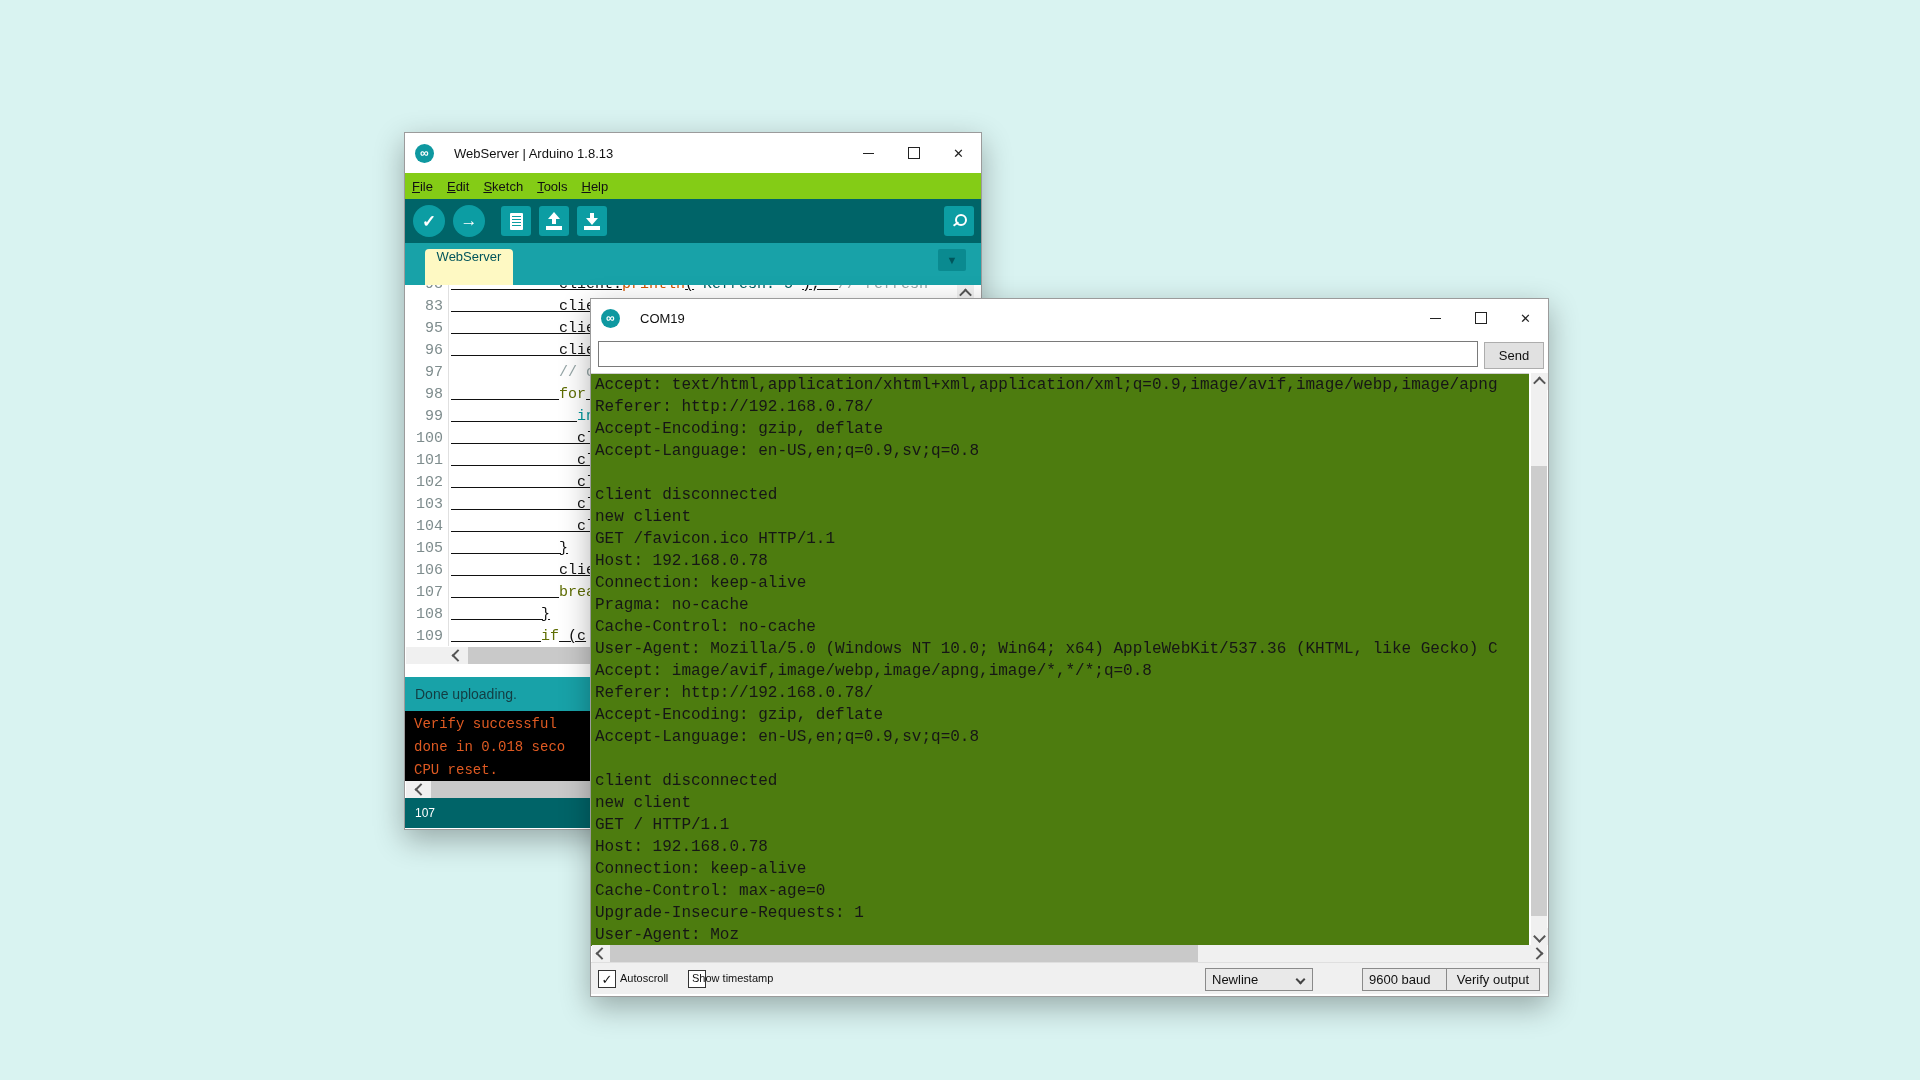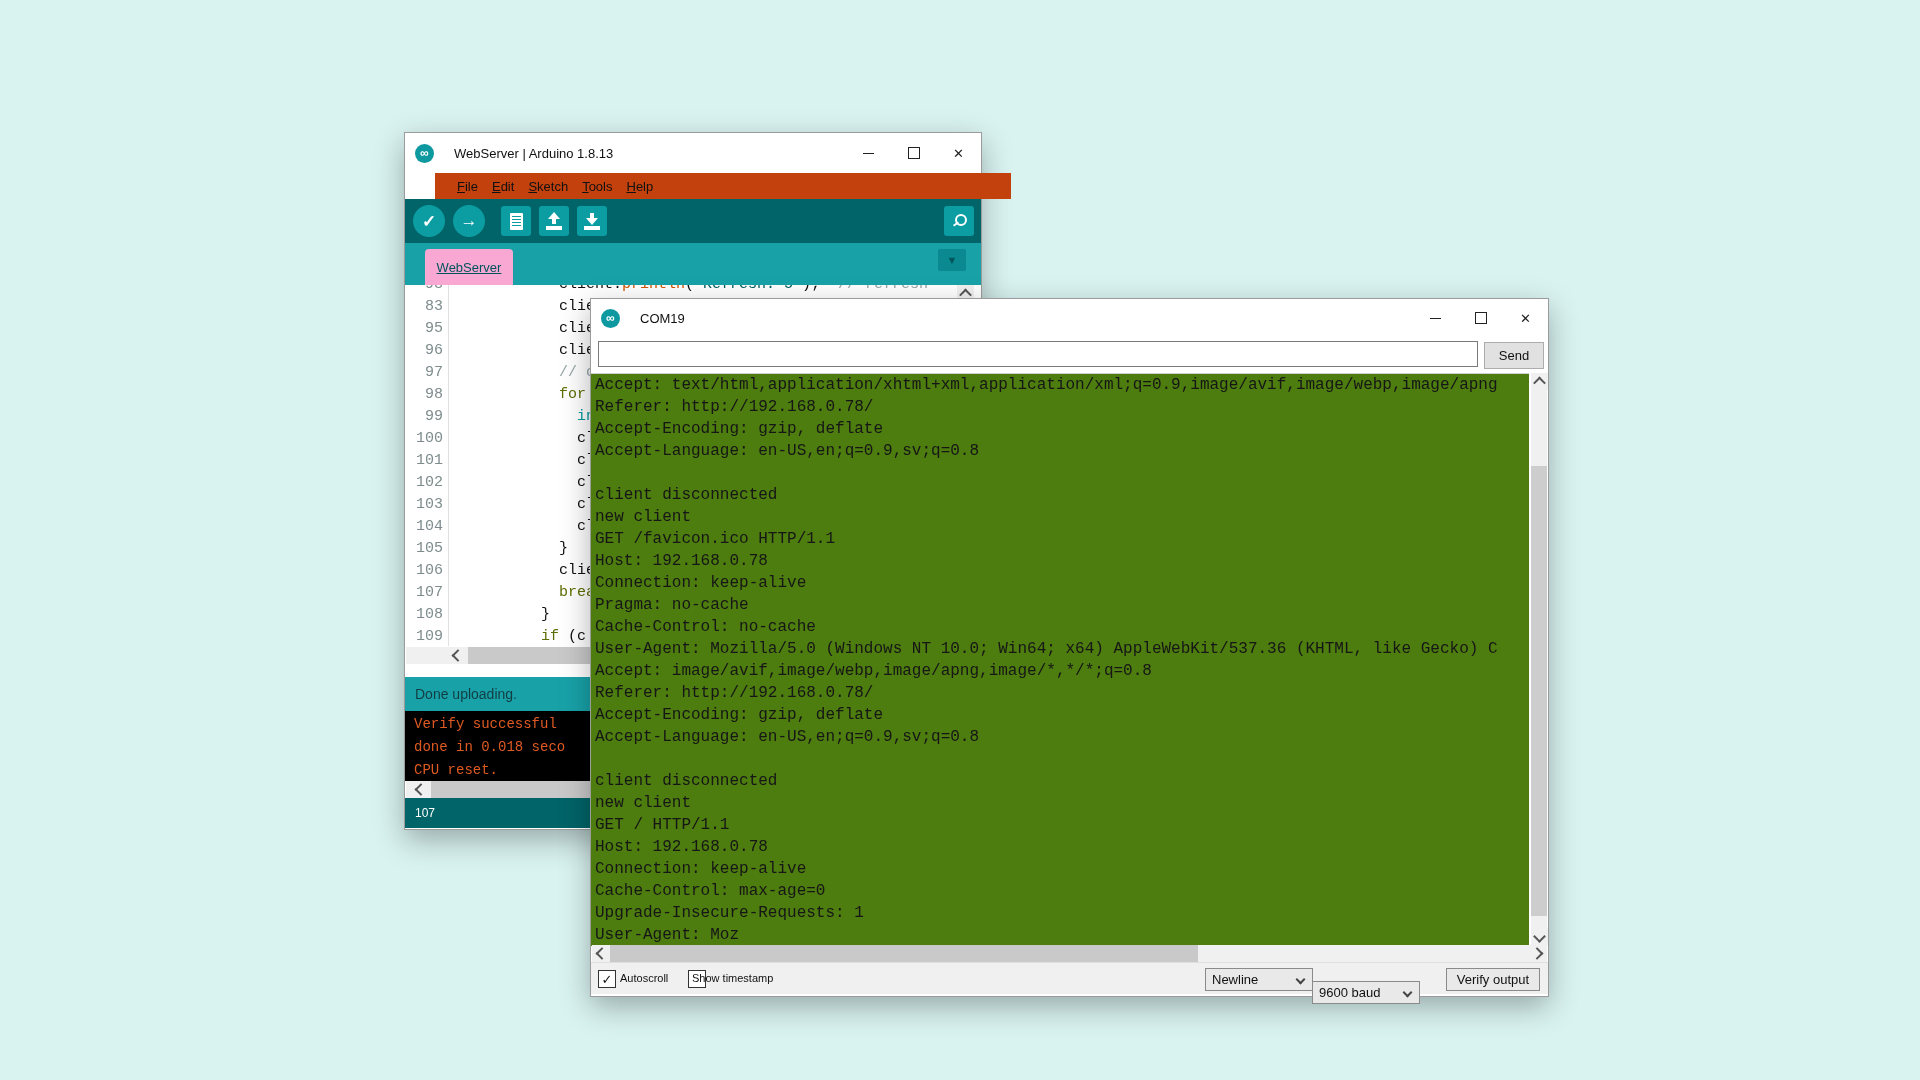--- a/index.html
+++ b/index.html
@@ -9,47 +9,47 @@
   .titlebar{position:absolute;left:0;top:0;right:0;background:#fff;display:flex;align-items:center;}
   .title-text{font-size:13px;color:#111;margin-left:20px;}
   .ard-icon{width:19px;height:19px;border-radius:50%;background:#0e98a0;color:#fff;display:flex;align-items:center;justify-content:center;font-size:12px;font-weight:bold;margin-left:10px;}
   .winbtns{position:absolute;right:0;top:0;height:100%;display:flex;}
   .wbtn{width:45px;height:100%;display:flex;align-items:center;justify-content:center;font-size:13px;color:#222;}
   .wbtn .sq{width:10px;height:10px;border:1px solid #222;}
   .wbtn .mn{width:11px;height:1px;background:#222;}
   
   #ide{left:404px;top:132px;width:576px;height:696px;}
   #ide .titlebar{height:40px;}
-  #ide-menubar{position:absolute;left:0;top:40px;width:100%;height:26px;background:#c2410c;display:flex;align-items:center;padding-left:15px;box-sizing:border-box;margin-left:30px;}
+  #ide-menubar{position:absolute;left:0;top:40px;width:100%;height:26px;background:#84cc16;display:flex;align-items:center;padding-left:0;box-sizing:border-box;}
   .menu-item{font-size:13px;color:#111;padding:3px 7px;}
   #ide-toolbar{position:absolute;left:0;top:66px;width:100%;height:44px;background:#006468;display:flex;align-items:center;}
   .tbtn{width:32px;height:32px;border-radius:50%;background:#0c9da3;color:#fff;display:flex;align-items:center;justify-content:center;font-size:17px;font-weight:bold;margin-left:8px;}
   .tbtn.square{border-radius:3px;width:30px;height:30px;}
   .doc-glyph{width:13px;height:17px;background:#fff;border-radius:1px;background-image:repeating-linear-gradient(#0c9da3 0 1px,transparent 1px 3px);background-size:9px 12px;background-position:2px 3px;background-repeat:no-repeat,repeat;box-shadow:inset 0 0 0 20px rgba(255,255,255,0);border:0;position:relative;}
   .doc-glyph::before{content:"";position:absolute;left:2px;top:3px;width:9px;height:11px;background:repeating-linear-gradient(#0c9da3 0 1px,#fff 1px 3px);}
   .tray{position:relative;width:18px;height:18px;}
   .tray::after{content:"";position:absolute;left:1px;bottom:0;width:16px;height:4px;background:#fff;}
   .arr-up,.arr-dn{position:absolute;left:50%;transform:translateX(-50%);width:0;height:0;border-left:6px solid transparent;border-right:6px solid transparent;}
   .arr-up{top:0;border-bottom:7px solid #fff;}
   .arr-up::after{content:"";position:absolute;left:-2px;top:6px;width:4px;height:6px;background:#fff;}
   .arr-dn{top:6px;border-top:7px solid #fff;}
   .arr-dn::before{content:"";position:absolute;left:-2px;top:-12px;width:4px;height:6px;background:#fff;}
   .mag{position:relative;width:16px;height:16px;}
   .mag::before{content:"";position:absolute;left:4px;top:1px;width:8px;height:8px;border:2px solid #fff;border-radius:50%;}
   .mag::after{content:"";position:absolute;left:2px;top:10px;width:6px;height:2px;background:#fff;transform:rotate(-35deg);}
   #serialmon-btn{position:absolute;right:7px;margin:0;}
   #ide-tabbar{position:absolute;left:0;top:110px;width:100%;height:42px;background:#18a2a8;}
-  #ide-tab{position:absolute;left:20px;top:6px;width:88px;height:36px;background:#f9a8d4;border-radius:4px 4px 0 0;display:flex;align-items:center;justify-content:center;font-size:13px;color:#00545b;text-decoration:underline;}
+  #ide-tab{position:absolute;left:20px;top:6px;width:88px;height:36px;background:#fef9c3;border-radius:4px 4px 0 0;display:flex;justify-content:center;font-size:13px;color:#00545b;}
   #tab-dropdown{position:absolute;right:15px;top:6px;width:28px;height:22px;background:#0a8a90;color:#00565c;display:flex;align-items:center;justify-content:center;font-size:11px;border-radius:2px;}
   #ide-editor{position:absolute;left:0;top:152px;width:100%;height:361px;background:#fff;overflow:hidden;}
   .code-row{position:absolute;left:0;width:100%;height:22px;font-family:"Liberation Mono",monospace;font-size:15px;line-height:22px;white-space:pre;}
   .gut{position:absolute;left:0;top:0;width:38px;text-align:right;color:#7e8c8d;}
   .code-txt{position:absolute;left:46px;top:0;}
   #gutter-line{position:absolute;left:43px;top:0;width:1px;height:100%;background:#e0e0e0;}
-  .tok-plain{color:#111;}
+  .tok-plain{color:#111;text-decoration:underline;}
   .tok-func{color:#d35400;}
   .tok-str{color:#005c5f;}
   .tok-cmt{color:#95a5a6;}
   .tok-kw{color:#5e6d03;}
   .tok-type{color:#00979c;}
   #ide-vscroll{position:absolute;right:7px;top:152px;width:17px;height:360px;background:#f0f0f0;}
   .scr-arrow{position:absolute;width:17px;height:17px;background:#f0f0f0;display:flex;align-items:center;justify-content:center;}
   .chev{width:7px;height:7px;border-left:2px solid #555;border-bottom:2px solid #555;}
   .chev.up{transform:rotate(135deg) translate(1px,-1px);}
   .chev.dn{transform:rotate(-45deg);}
@@ -334,21 +334,21 @@
       <span class="cbox checked" style="left:7px;">
           <span class="mark">✓</span>
         </span>
       <span class="cb-label" style="left:29px;">Autoscroll</span>
       <span class="cbox" style="left:97px;"></span>
       <span class="cb-label" style="left:101px;">Show timestamp</span>
       <span class="combo" style="left:614px;width:108px;">
           <span>Newline</span>
           <span class="chev dn"></span>
         </span>
-      <span class="combo" style="left:721px;width:108px;margin-top:13px;">
+      <span class="combo" style="left:771px;width:108px;">
           <span>9600 baud</span>
           <span class="chev dn"></span>
         </span>
       <span id="clear-btn">Verify output</span>
     </div>
   </div>
 
 </div>
 
 </body></html>

